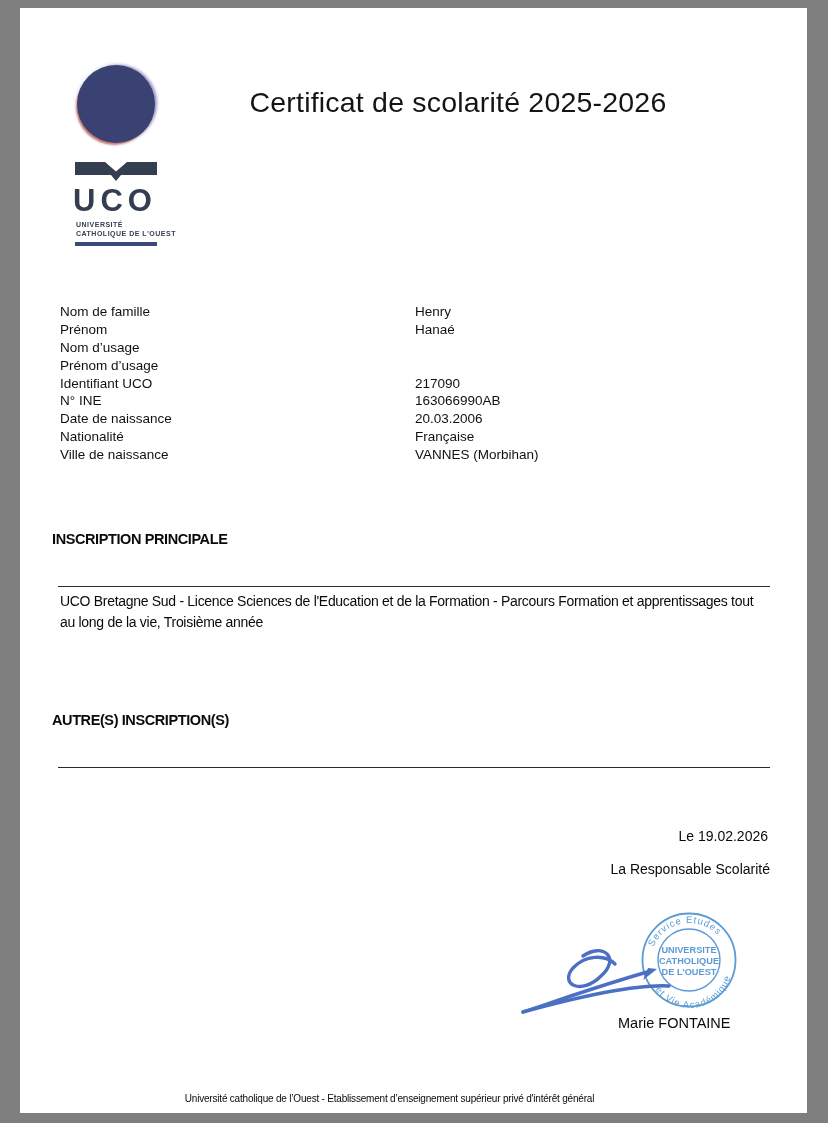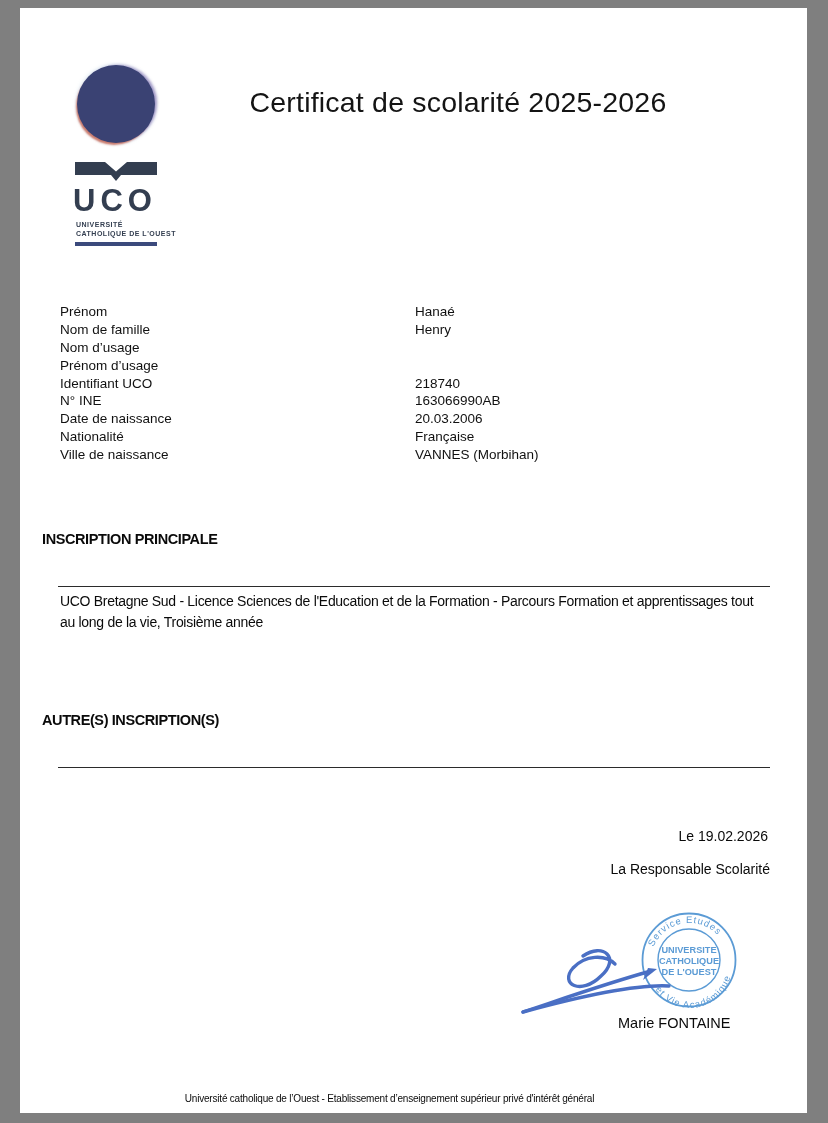--- a/index.html
+++ b/index.html
@@ -45,21 +45,21 @@
     position:absolute;left:198px;top:78px;width:480px;
     font-size:28.5px;color:#141414;letter-spacing:.2px;white-space:nowrap;text-align:center;
   }
   
   .fields{position:absolute;left:40px;top:295px;width:720px;}
   .field-row{display:flex;height:17.9px;font-size:13.5px;line-height:17.9px;}
   .field-label{width:355px;}
   .field-value{flex:1;}
   
   .section-heading{
-    position:absolute;left:22px;
+    position:absolute;left:32px;
     font-size:14.5px;font-weight:700;letter-spacing:-.4px;
     color:#0a0a0a;white-space:nowrap;
   }
   .h-rule{
     position:absolute;left:38px;width:712px;height:0;
     border-top:1.4px solid #2b2b2b;
   }
   .section-body{
     position:absolute;left:40px;top:583px;width:706px;
     font-size:14px;line-height:20.5px;letter-spacing:-.3px;color:#0a0a0a;
@@ -100,38 +100,38 @@
       <div>UNIVERSITÉ</div>
       <div>CATHOLIQUE DE L'OUEST</div>
     </div>
     <div class="logo-bar"></div>
   </div>
 
   <div class="doc-title">Certificat de scolarité 2025-2026</div>
 
   <div class="fields">
     <div class="field-row">
+      <span class="field-label">Nom de famille</span>
+      <span class="field-value">Henry</span>
+    </div>
+    <div class="field-row">
       <span class="field-label">Prénom</span>
       <span class="field-value">Hanaé</span>
-    </div>
-    <div class="field-row">
-      <span class="field-label">Nom de famille</span>
-      <span class="field-value">Henry</span>
     </div>
     <div class="field-row">
       <span class="field-label">Nom d’usage</span>
       <span class="field-value"></span>
     </div>
     <div class="field-row">
       <span class="field-label">Prénom d’usage</span>
       <span class="field-value"></span>
     </div>
     <div class="field-row">
       <span class="field-label">Identifiant UCO</span>
-      <span class="field-value">218740</span>
+      <span class="field-value">217090</span>
     </div>
     <div class="field-row">
       <span class="field-label">N° INE</span>
       <span class="field-value">163066990AB</span>
     </div>
     <div class="field-row">
       <span class="field-label">Date de naissance</span>
       <span class="field-value">20.03.2006</span>
     </div>
     <div class="field-row">

